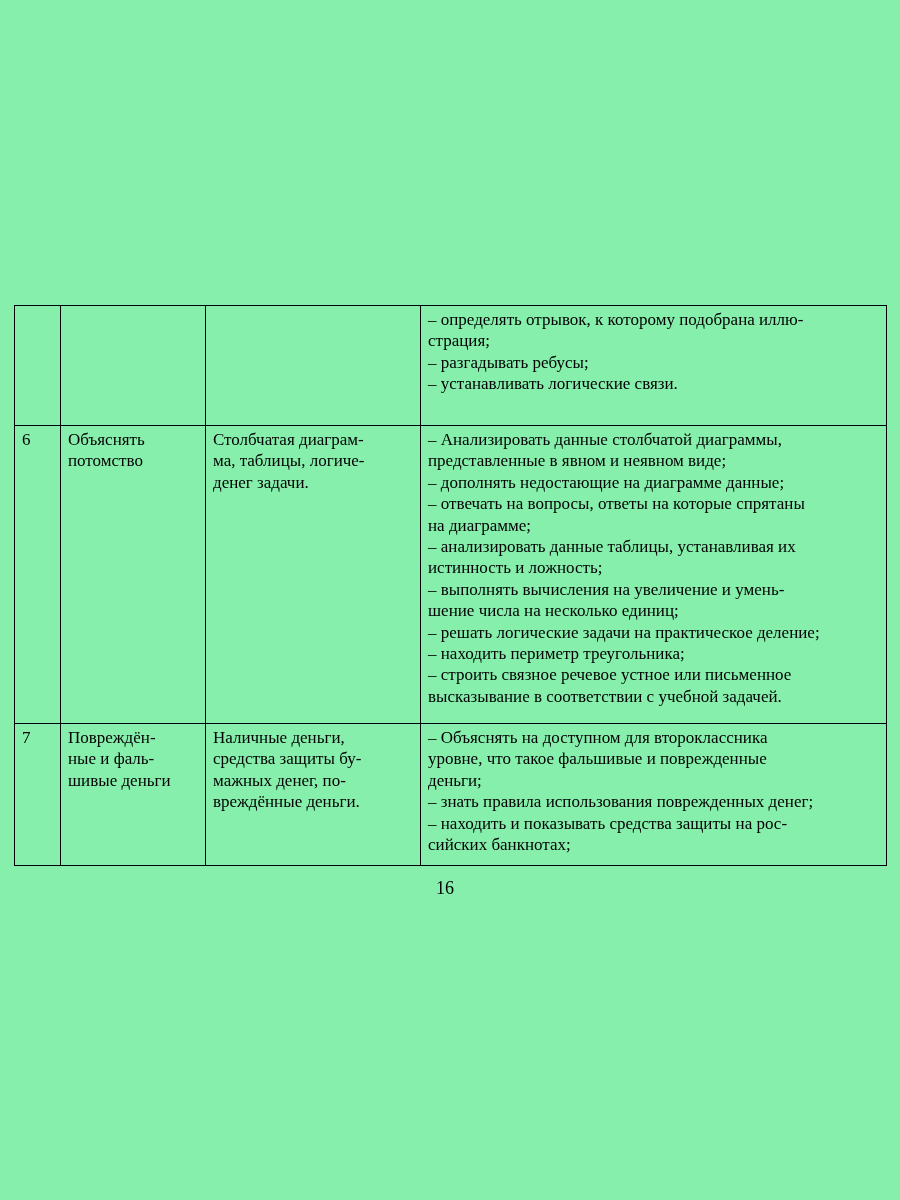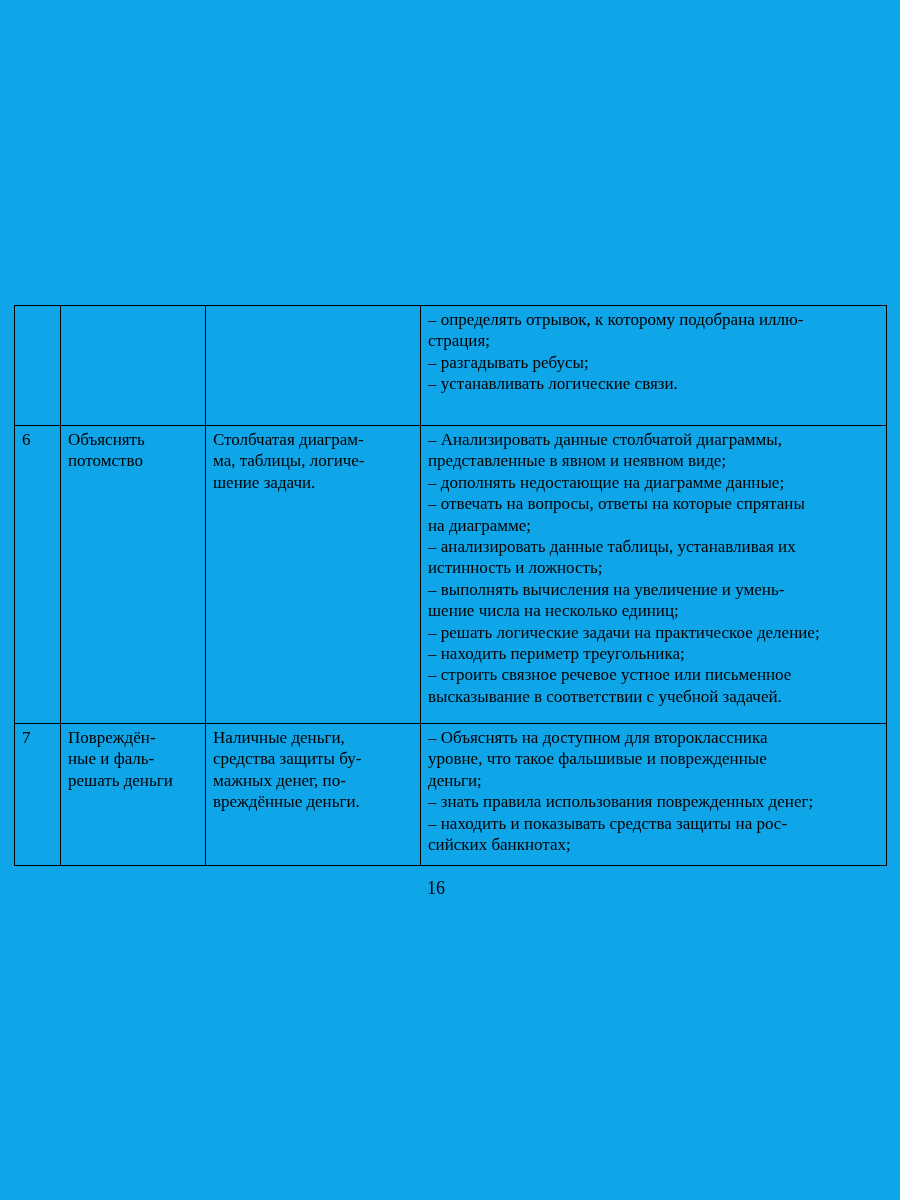--- a/index.html
+++ b/index.html
@@ -4,21 +4,21 @@
 <style>
   html, body {
     margin: 0;
     padding: 0;
     background: #ffffff;
   }
   .page {
     position: relative;
     width: 900px;
     height: 1200px;
-    background: #0ea5e9;
+    background: #86efac;
     font-family: "Liberation Serif", serif;
     color: #000000;
     overflow: hidden;
   }
   table.curriculum {
     position: absolute;
     left: 14px;
     top: 305px;
     width: 872px;
     border-collapse: collapse;
@@ -34,21 +34,21 @@
     overflow: hidden;
   }
   td.num-cell {
     padding-left: 7px;
   }
   tr.row-cont  { height: 120px; }
   tr.row-six   { height: 298px; }
   tr.row-seven { height: 142px; }
   .page-number {
     position: absolute;
-    left: 0;
+    left: 9px;
     top: 878px;
     width: 872px;
     text-align: center;
     font-size: 18px;
   }
 </style>
 </head>
 <body>
 
 <div class="page">
@@ -69,40 +69,40 @@
 страция;
 – разгадывать ребусы;
 – устанавливать логические связи.</td>
       </tr>
       <tr class="row-six">
         <td class="num-cell">6</td>
         <td>Объяснять
 потомство</td>
         <td>Столбчатая диаграм-
 ма, таблицы, логиче-
-шение задачи.</td>
+денег задачи.</td>
         <td>– Анализировать данные столбчатой диаграммы,
 представленные в явном и неявном виде;
 – дополнять недостающие на диаграмме данные;
 – отвечать на вопросы, ответы на которые спрятаны
 на диаграмме;
 – анализировать данные таблицы, устанавливая их
 истинность и ложность;
 – выполнять вычисления на увеличение и умень-
 шение числа на несколько единиц;
 – решать логические задачи на практическое деление;
 – находить периметр треугольника;
 – строить связное речевое устное или письменное
 высказывание в соответствии с учебной задачей.</td>
       </tr>
       <tr class="row-seven">
         <td class="num-cell">7</td>
         <td>Повреждён-
 ные и фаль-
-решать деньги</td>
+шивые деньги</td>
         <td>Наличные деньги,
 средства защиты бу-
 мажных денег, по-
 вреждённые деньги.</td>
         <td>– Объяснять на доступном для второклассника
 уровне, что такое фальшивые и поврежденные
 деньги;
 – знать правила использования поврежденных денег;
 – находить и показывать средства защиты на рос-
 сийских банкнотах;</td>

